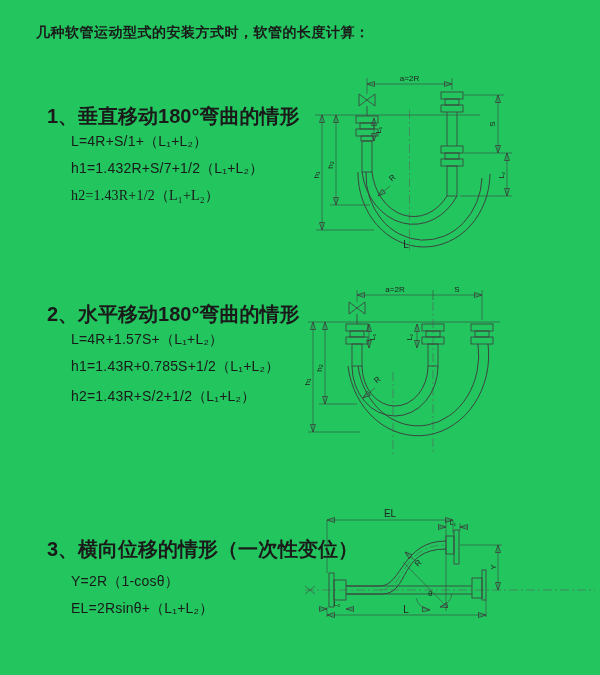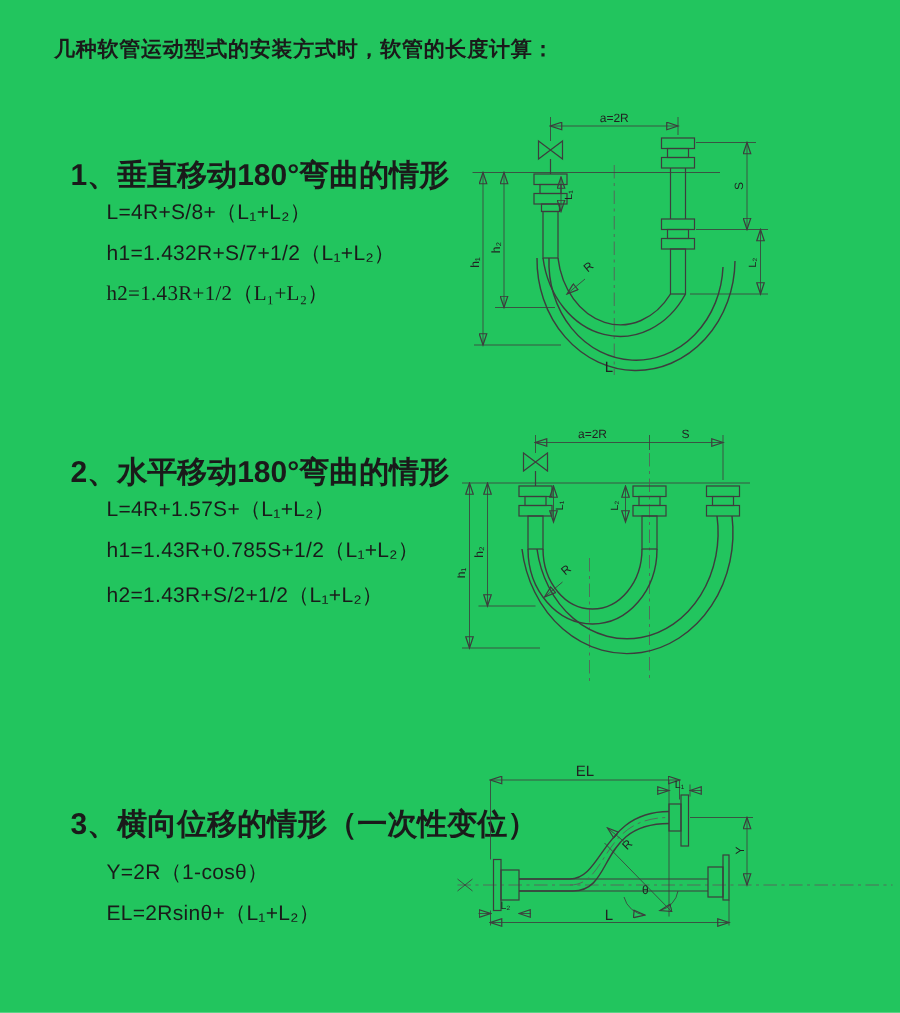--- a/index.html
+++ b/index.html
@@ -23,21 +23,21 @@
   .diag text.sm{font-size:7px;}
 </style>
 </head>
 <body>
 
 <div class="page">
 
   <div class="title">几种软管运动型式的安装方式时，软管的长度计算：</div>
 
   <div class="heading" style="top:103px;">1、垂直移动180°弯曲的情形</div>
-  <div class="formula" style="top:133px;">L=4R+S/8+（L₁+L₂）</div>
+  <div class="formula" style="top:133px;">L=4R+S/1+（L₁+L₂）</div>
   <div class="formula" style="top:160px;">h1=1.432R+S/7+1/2（L₁+L₂）</div>
   <div class="formula" style="top:187px;font-family:Liberation Serif, serif;">h2=1.43R+1/2（L₁+L₂）</div>
 
   <div class="heading" style="top:301px;">2、水平移动180°弯曲的情形</div>
   <div class="formula" style="top:331px;">L=4R+1.57S+（L₁+L₂）</div>
   <div class="formula" style="top:358px;">h1=1.43R+0.785S+1/2（L₁+L₂）</div>
   <div class="formula" style="top:388px;">h2=1.43R+S/2+1/2（L₁+L₂）</div>
 
   <div class="heading" style="top:516px;margin-top:20px;">3、横向位移的情形（一次性变位）</div>
   <div class="formula" style="top:573px;text-align:right;">Y=2R（1-cosθ）</div>

